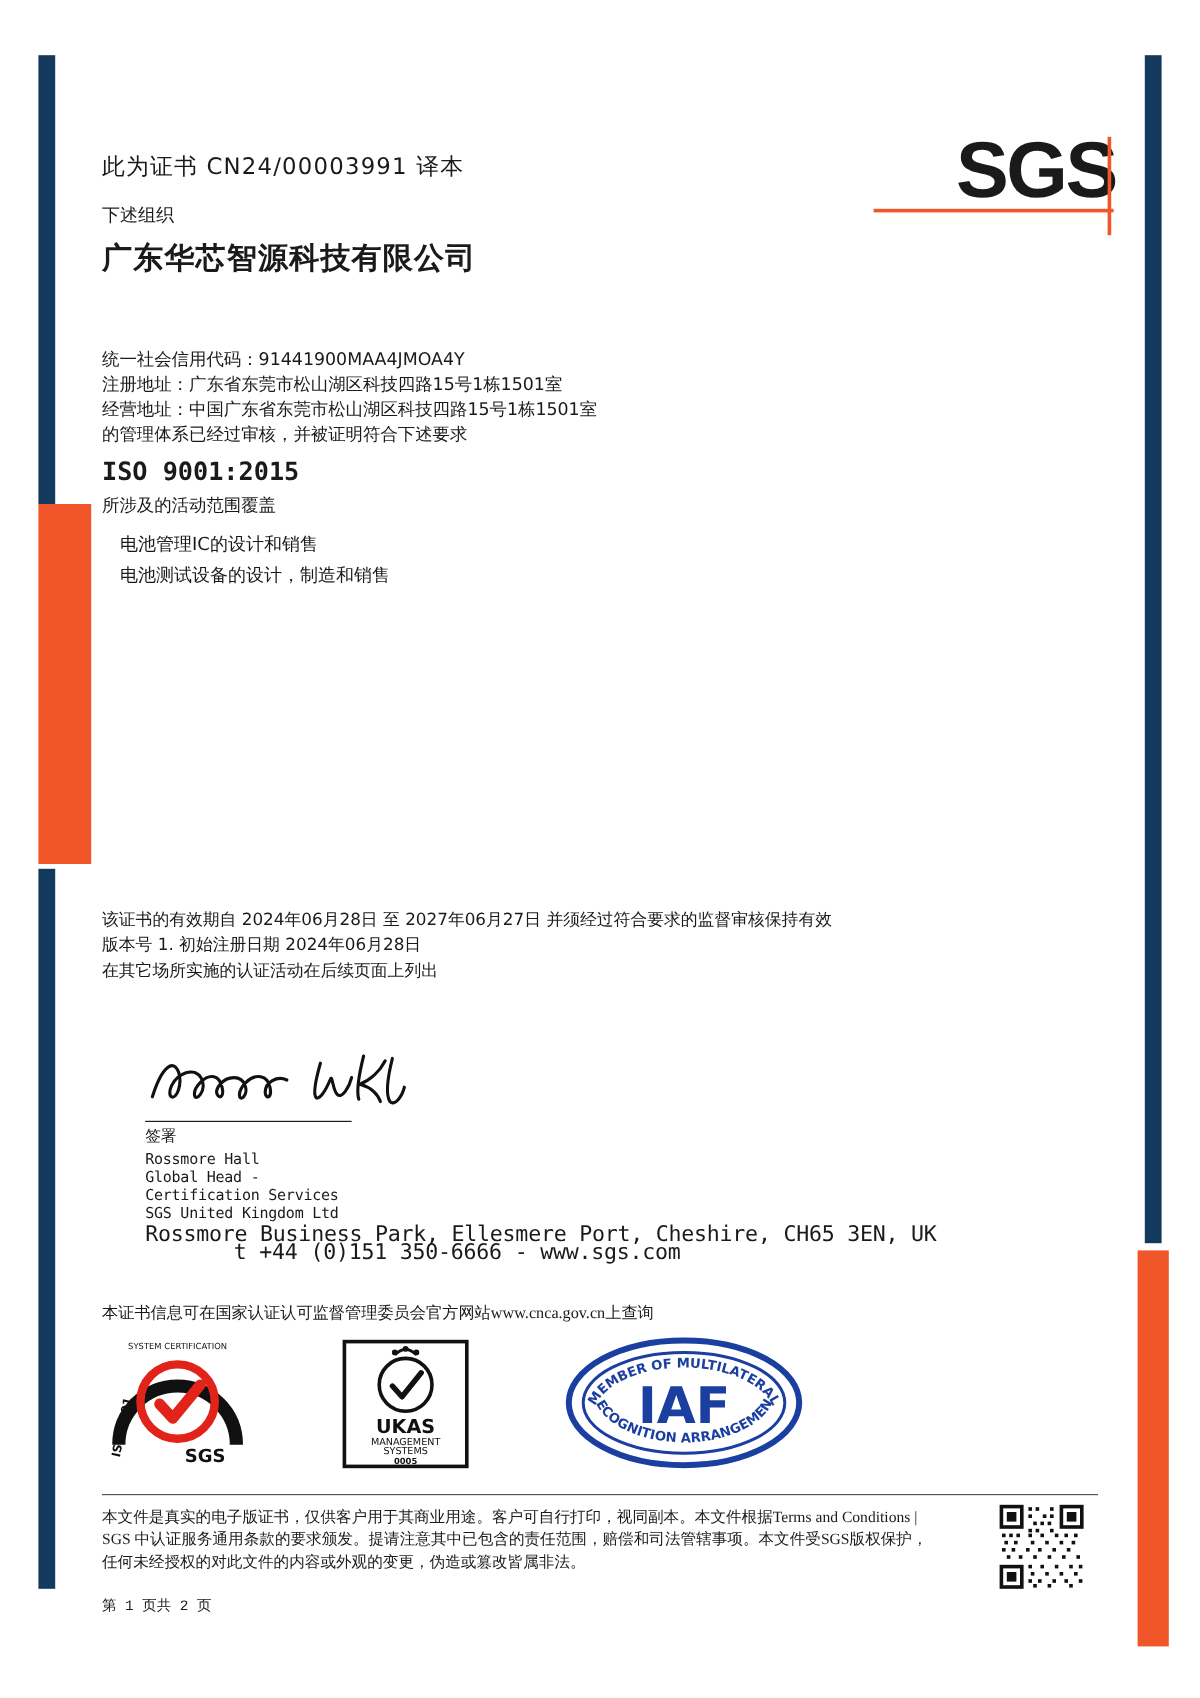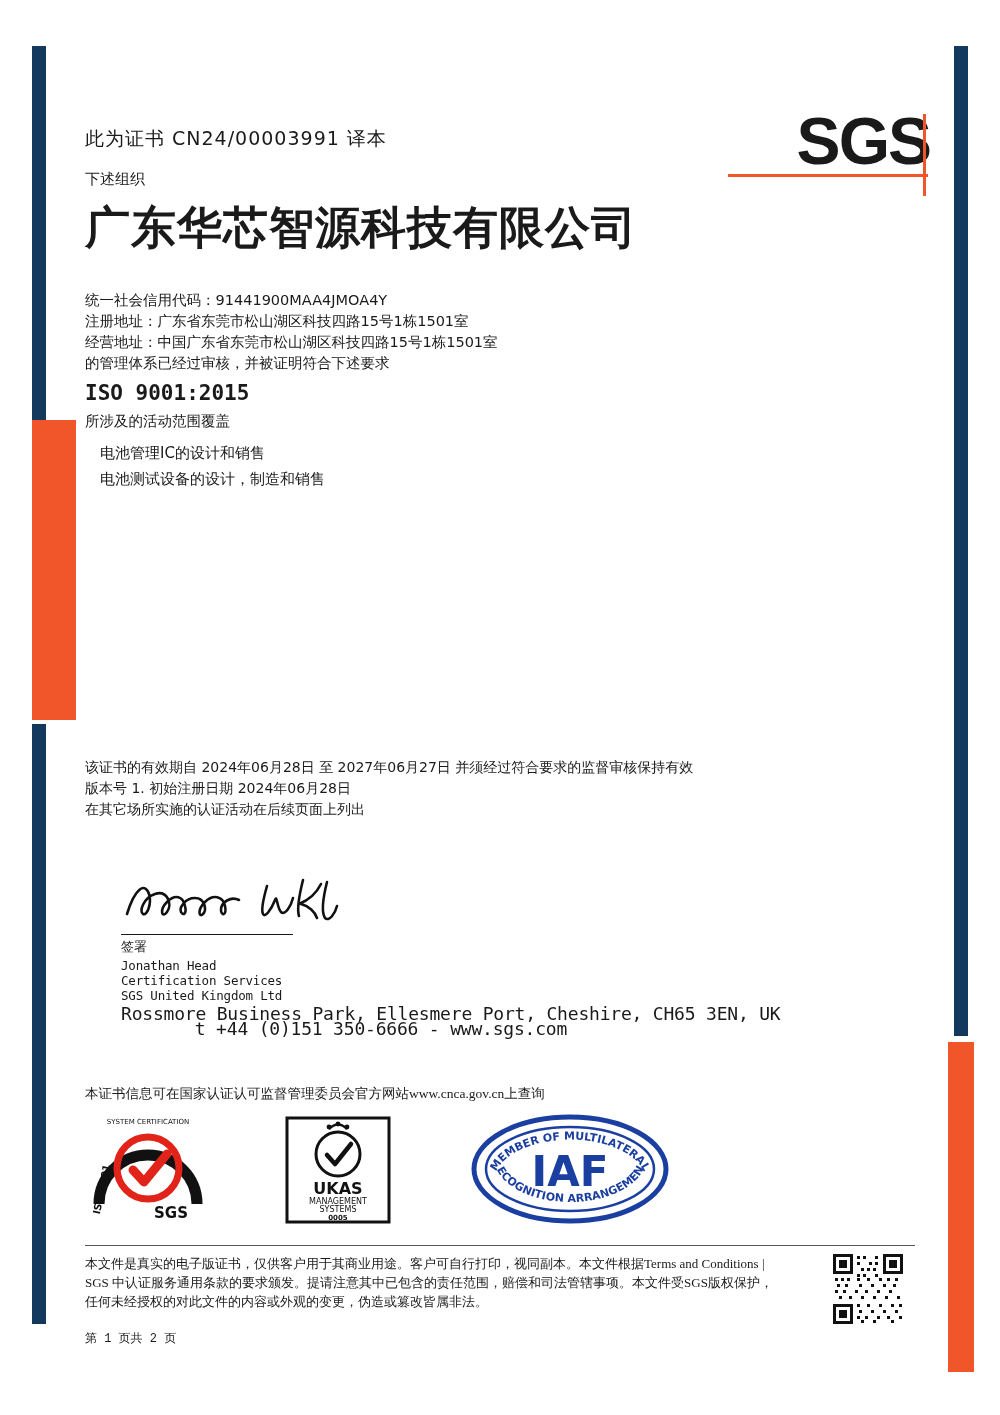--- a/index.html
+++ b/index.html
@@ -112,21 +112,21 @@
     position: absolute;
     top: 170px;
     left: 0;
     font-size: 15px;
     font-family: "DejaVu Sans", sans-serif;
   }
   .org-name {
     position: absolute;
     top: 198px;
     left: 0;
-    font-size: 45px;
+    font-size: 25px;
     font-weight: bold;
     letter-spacing: 1px;
     font-family: "DejaVu Sans", sans-serif;
   }
   .details {
     position: absolute;
     top: 290px;
     left: 0;
     font-size: 14.5px;
     line-height: 21px;
@@ -331,21 +331,22 @@
         <svg width="230" height="62" viewBox="0 0 230 62" aria-hidden="true">
           <path d="M6 44 C14 18, 24 12, 28 24 C31 34, 26 46, 22 44 C18 42, 22 28, 34 24 C46 20, 52 34, 46 42 C41 49, 38 40, 46 32 C54 24, 62 26, 64 36 C66 44, 62 46, 60 42 C58 38, 64 28, 74 28 C84 28, 86 40, 82 44 C78 48, 76 40, 84 32 C92 24, 102 26, 104 36 C106 46, 100 46, 100 40 C100 32, 110 26, 118 30" fill="none" stroke="#111" stroke-width="2.6" stroke-linecap="round"></path>
           <path d="M146 16 C142 30, 140 40, 142 44 C144 48, 150 40, 154 30 C156 24, 156 38, 160 42 C164 46, 170 36, 172 28" fill="none" stroke="#111" stroke-width="2.6" stroke-linecap="round"></path>
           <path d="M182 10 C178 26, 176 40, 178 46 M178 34 C188 30, 196 22, 200 14 M180 34 C188 36, 194 42, 196 48" fill="none" stroke="#111" stroke-width="2.6" stroke-linecap="round"></path>
           <path d="M206 12 C202 28, 200 42, 204 48 C208 52, 214 44, 216 36" fill="none" stroke="#111" stroke-width="2.6" stroke-linecap="round"></path>
         </svg>
       </div>
       <div class="sig-rule"></div>
       <div class="sig-label">签署</div>
       <div class="sig-lines">
-        <div>Jonathan Head</div>
+        <div>Rossmore Hall</div>
+        <div>Global Head -</div>
         <div>Certification Services</div>
         <div>SGS United Kingdom Ltd</div>
       </div>
       <div class="sig-address">
         <div>Rossmore Business Park, Ellesmere Port, Cheshire, CH65 3EN, UK</div>
         <div>t +44 (0)151 350-6666 - www.sgs.com</div>
       </div>
     </div>
 
     <div class="cnca-line">本证书信息可在国家认证认可监督管理委员会官方网站www.cnca.gov.cn上查询</div>

